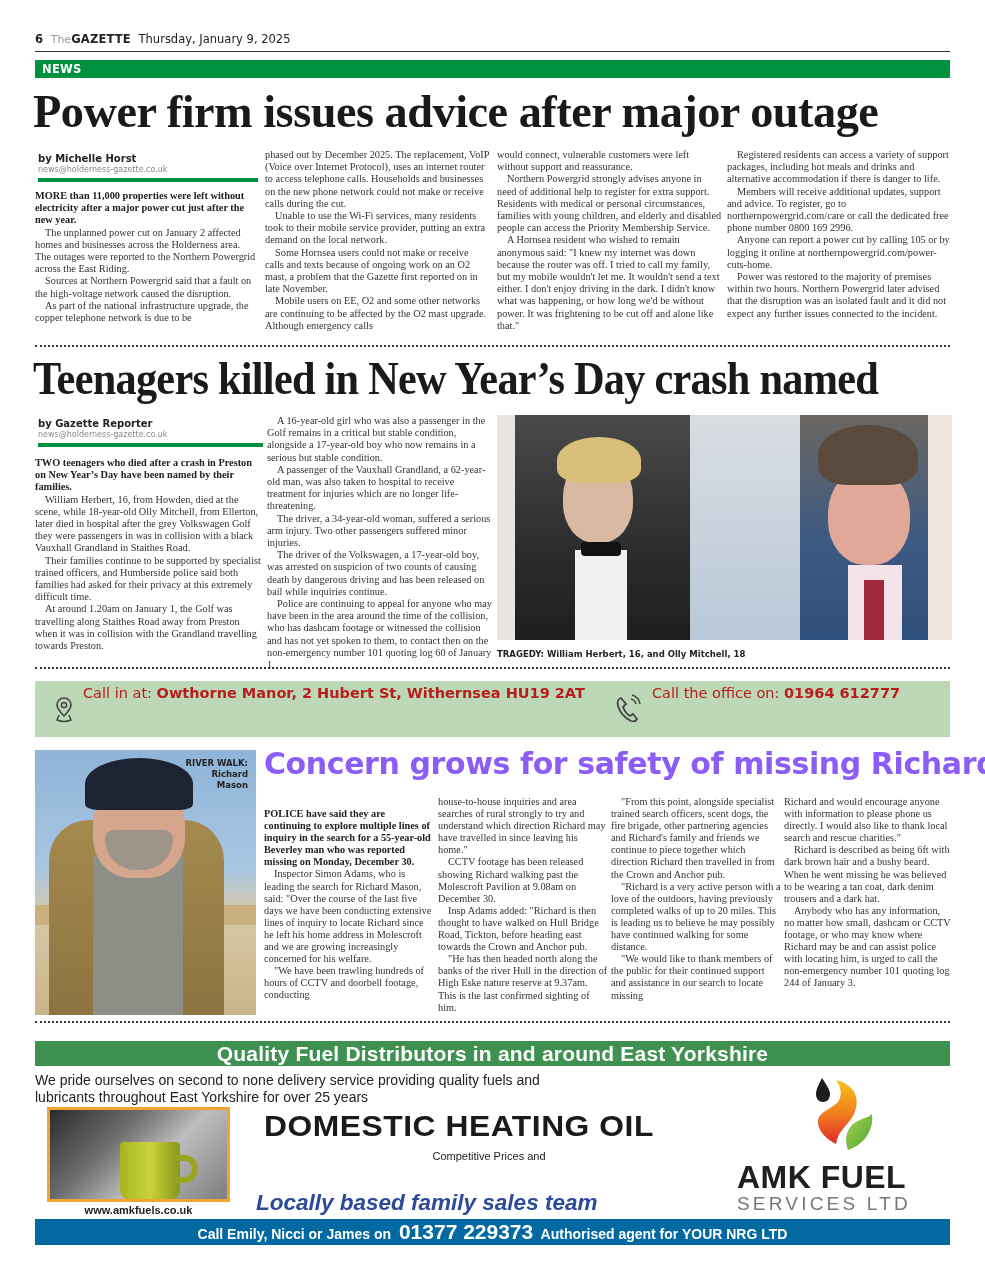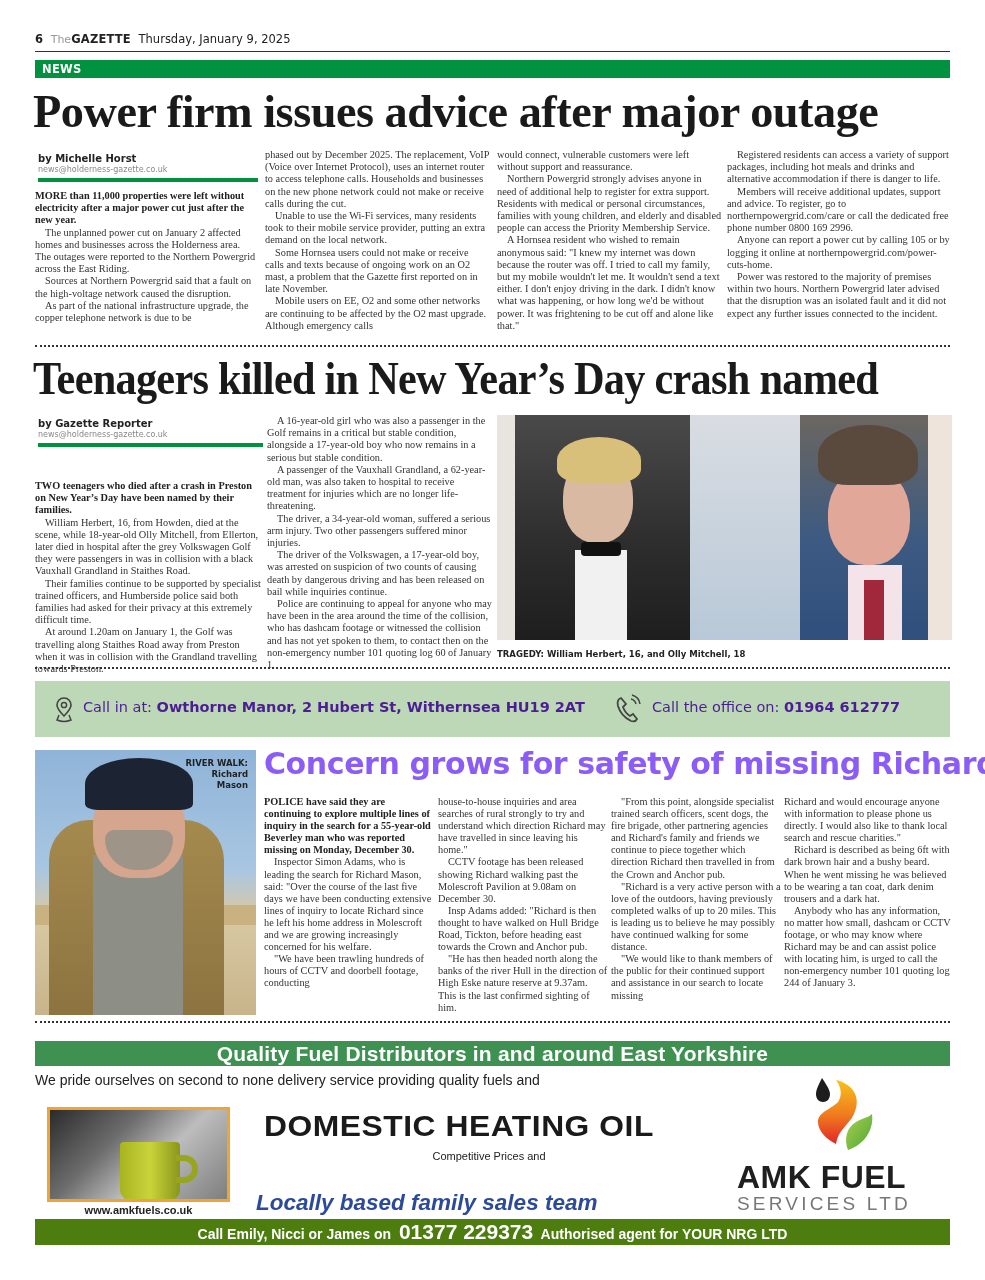--- a/index.html
+++ b/index.html
@@ -38,21 +38,21 @@
   .photo-mid { position: absolute; left: 193px; top: 0; width: 110px; height: 225px; background: linear-gradient(180deg, #d9dde2 0%, #b8c8d8 100%); }
   .photo-right { position: absolute; left: 303px; top: 0; width: 128px; height: 225px; background: linear-gradient(180deg, #6b6660 0%, #3d5a82 55%, #2f4f7c 100%); }
   .photo-edge { position: absolute; left: 431px; top: 0; width: 24px; height: 225px; background: #efe4dc; }
   .face { position: absolute; border-radius: 48% 48% 45% 45%; }
   .hair { position: absolute; border-radius: 50% 50% 30% 30%; }
   .tag { position: absolute; }
   .caption { left: 497px; top: 649px; font-family: "DejaVu Sans", sans-serif; font-weight: bold; font-size: 8.5px; color: #222; white-space: nowrap; }
 
   
   .contact-bar { left: 35px; top: 681px; width: 915px; height: 56px; background: #bcd8b6; }
-  .contact-bar .item { position: absolute; top: 18px; font-family: "DejaVu Sans", sans-serif; font-size: 14.5px; color: #4c1d95; white-space: nowrap; text-align: center; }
+  .contact-bar .item { position: absolute; top: 4px; font-family: "DejaVu Sans", sans-serif; font-size: 14.5px; color: #b91c1c; white-space: nowrap; text-align: center; }
   .contact-bar .item b { font-weight: bold; }
   .contact-bar svg { position: absolute; }
 
   
   .river-photo { left: 35px; top: 750px; width: 221px; height: 265px; overflow: hidden; background: linear-gradient(180deg, #8fb4d8 0%, #a8c6e2 45%, #d8c9a4 62%, #c8b48a 100%); }
   .river-cap { position: absolute; right: 8px; top: 8px; text-align: right; font-family: "DejaVu Sans", sans-serif; font-weight: bold; font-size: 8.5px; line-height: 11px; color: #222; }
   .h3 { left: 264px; top: 746px; font-family: "DejaVu Sans", sans-serif; font-weight: bold; font-size: 30px; color: #8b5cf6; white-space: nowrap; letter-spacing: -0.4px; }
   .col3 { font-size: 10.3px; line-height: 12.1px; }
 
   .dots2 { left: 35px; top: 1021px; width: 915px; }
@@ -63,21 +63,21 @@
   .ad-photo { left: 47px; top: 1107px; width: 183px; height: 95px; border: 3px solid #f2a431; background: linear-gradient(135deg, #2b2b2b 0%, #6d6d6d 35%, #bdbdbd 60%, #7e7e7e 100%); overflow: hidden; }
   .mug { position: absolute; left: 70px; top: 32px; width: 60px; height: 58px; background: linear-gradient(90deg, #a8b41f 0%, #c9d43a 50%, #8a961a 100%); border-radius: 4px 4px 10px 10px; }
   .mug-handle { position: absolute; left: 126px; top: 45px; width: 22px; height: 28px; border: 6px solid #98a51f; border-left: none; border-radius: 0 14px 14px 0; }
   .ad-web { left: 47px; top: 1204px; width: 183px; text-align: center; font-family: "Liberation Sans", sans-serif; font-weight: bold; font-size: 11px; color: #222; }
   .ad-dho { left: 264px; top: 1109px; font-family: "Liberation Sans", sans-serif; font-weight: bold; font-size: 30px; color: #1a1a1a; white-space: nowrap; letter-spacing: 0.5px; transform: scaleX(1.06); transform-origin: left top; }
   .ad-comp { left: 264px; top: 1146px; width: 450px; text-align: center; font-family: "Liberation Sans", sans-serif; font-size: 11px; line-height: 21px; color: #222; }
   .ad-local { left: 256px; top: 1190px; font-family: "Liberation Sans", sans-serif; font-weight: bold; font-style: italic; font-size: 22.5px; color: #2c4a9a; white-space: nowrap; }
   .amk-logo { left: 800px; top: 1070px; width: 90px; height: 90px; }
   .amk-name { left: 737px; top: 1160px; font-family: "Liberation Sans", sans-serif; font-weight: bold; font-size: 31px; color: #1f1f1f; white-space: nowrap; letter-spacing: 0.5px; transform: scaleX(1.03); transform-origin: left top; }
   .amk-sub { left: 737px; top: 1193px; font-family: "Liberation Sans", sans-serif; font-size: 19px; color: #777; white-space: nowrap; letter-spacing: 3.2px; }
-  .ad-foot { left: 35px; top: 1219px; width: 915px; height: 26px; background: #4d7c0f; color: #fff; font-family: "Liberation Sans", sans-serif; font-weight: bold; font-size: 14px; text-align: center; line-height: 26px; white-space: nowrap; }
+  .ad-foot { left: 35px; top: 1219px; width: 915px; height: 26px; background: #0369a1; color: #fff; font-family: "Liberation Sans", sans-serif; font-weight: bold; font-size: 14px; text-align: center; line-height: 26px; white-space: nowrap; }
   .ad-foot .phone { font-size: 21px; margin: 0 4px; }
 </style>
 </head>
 <body>
 
 <div class="abs folio">
   <span class="pg">6</span>
   <span class="the">The</span><span class="gaz">GAZETTE</span>
   <span>Thursday, January 9, 2025</span>
 </div>
@@ -121,21 +121,21 @@
 <div class="abs dots" style="left:35px; top:345px; width:915px;"></div>
 
 <div class="abs headline h2">Teenagers killed in New Year’s Day crash named</div>
 
 <div class="abs" style="left:38px; top:418px; width:225px;">
   <div class="byline-name">by Gazette Reporter</div>
   <div class="byline-email">news@holderness-gazette.co.uk</div>
   <div class="byline-rule"></div>
 </div>
 
-<div class="col" style="left:35px; top:480px; width:228px;">
+<div class="col" style="left:35px; top:457px; width:228px;">
   <p class="lead" style="margin-top:0">TWO teenagers who died after a crash in Preston on New Year’s Day have been named by their families.</p>
   <p>William Herbert, 16, from Howden, died at the scene, while 18-year-old Olly Mitchell, from Ellerton, later died in hospital after the grey Volkswagen Golf they were passengers in was in collision with a black Vauxhall Grandland in Staithes Road.</p>
   <p>Their families continue to be supported by specialist trained officers, and Humberside police said both families had asked for their privacy at this extremely difficult time.</p>
   <p>At around 1.20am on January 1, the Golf was travelling along Staithes Road away from Preston when it was in collision with the Grandland travelling towards Preston.</p>
 </div>
 <div class="col" style="left:267px; top:415px; width:226px;">
   <p>A 16-year-old girl who was also a passenger in the Golf remains in a critical but stable condition, alongside a 17-year-old boy who now remains in a serious but stable condition.</p>
   <p>A passenger of the Vauxhall Grandland, a 62-year-old man, was also taken to hospital to receive treatment for injuries which are no longer life-threatening.</p>
   <p>The driver, a 34-year-old woman, suffered a serious arm injury. Two other passengers suffered minor injuries.</p>
   <p>The driver of the Volkswagen, a 17-year-old boy, was arrested on suspicion of two counts of causing death by dangerous driving and has been released on bail while inquiries continue.</p>
@@ -193,21 +193,21 @@
   <div class="river-cap">
     <div>RIVER WALK:</div>
     <div>Richard</div>
     <div>Mason</div>
   </div>
 </div>
 
 <div class="abs h3">Concern grows for safety of missing Richard</div>
 
 <div class="col col3" style="left:264px; top:796px; width:170px;">
-  <p class="lead" style="margin-top:0">POLICE have said they are continuing to explore multiple lines of inquiry in the search for a 55-year-old Beverley man who was reported missing on Monday, December 30.</p>
+  <p class="lead" style="margin-top:12px">POLICE have said they are continuing to explore multiple lines of inquiry in the search for a 55-year-old Beverley man who was reported missing on Monday, December 30.</p>
   <p>Inspector Simon Adams, who is leading the search for Richard Mason, said: "Over the course of the last five days we have been conducting extensive lines of inquiry to locate Richard since he left his home address in Molescroft and we are growing increasingly concerned for his welfare.</p>
   <p>"We have been trawling hundreds of hours of CCTV and doorbell footage, conducting</p>
 </div>
 <div class="col col3" style="left:438px; top:796px; width:170px;">
   <p class="noind">house-to-house inquiries and area searches of rural strongly to try and understand which direction Richard may have travelled in since leaving his home."</p>
   <p>CCTV footage has been released showing Richard walking past the Molescroft Pavilion at 9.08am on December 30.</p>
   <p>Insp Adams added: "Richard is then thought to have walked on Hull Bridge Road, Tickton, before heading east towards the Crown and Anchor pub.</p>
   <p>"He has then headed north along the banks of the river Hull in the direction of High Eske nature reserve at 9.37am. This is the last confirmed sighting of him.</p>
 </div>
 <div class="col col3" style="left:611px; top:796px; width:170px;">
@@ -219,20 +219,21 @@
   <p class="noind">Richard and would encourage anyone with information to please phone us directly. I would also like to thank local search and rescue charities."</p>
   <p>Richard is described as being 6ft with dark brown hair and a bushy beard. When he went missing he was believed to be wearing a tan coat, dark denim trousers and a dark hat.</p>
   <p>Anybody who has any information, no matter how small, dashcam or CCTV footage, or who may know where Richard may be and can assist police with locating him, is urged to call the non-emergency number 101 quoting log 244 of January 3.</p>
 </div>
 
 <div class="abs dots dots2"></div>
 
 <div class="abs ad-head">Quality Fuel Distributors in and around East Yorkshire</div>
 <div class="abs ad-sub">
   <div>We pride ourselves on second to none delivery service providing quality fuels and</div>
+  <div>lubricants throughout East Yorkshire for over 25 years</div>
 </div>
 <div class="abs ad-photo">
   <div class="mug"></div>
   <div class="mug-handle"></div>
 </div>
 <div class="abs ad-web">www.amkfuels.co.uk</div>
 <div class="abs ad-dho">DOMESTIC HEATING OIL</div>
 <div class="abs ad-comp">
   <div>Competitive Prices and</div>
 </div>

